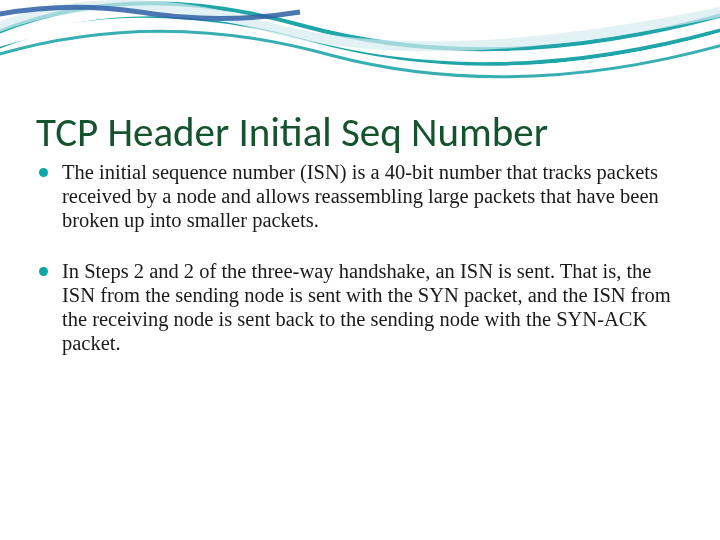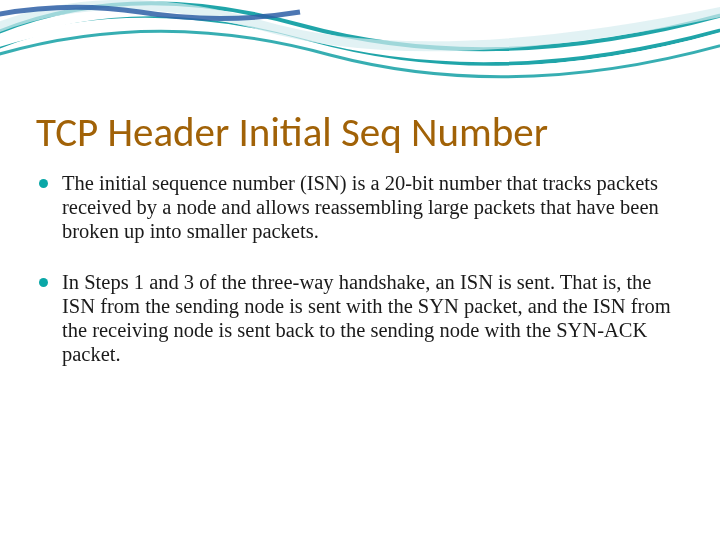--- a/index.html
+++ b/index.html
@@ -22,23 +22,23 @@
     .content {
       position: absolute;
       top: 110px;
       left: 36px;
       width: 648px;
     }
     .title {
       font-family: Calibri, 'Segoe UI', Arial, sans-serif;
       font-size: 41px;
       font-weight: 400;
-      color: #a16207;
+      color: #14532d;
       letter-spacing: 0px;
-      margin-bottom: 16px;
+      margin-bottom: 5px;
       line-height: 1.1;
     }
     .bullets {
       list-style: none;
     }
     .bullets li {
       position: relative;
       padding-left: 26px;
       font-size: 20.5px;
       line-height: 1.18;
@@ -65,16 +65,16 @@
     <path d="M -20 50 Q 130 -5 310 45 Q 510 100 740 30" fill="none" stroke="#ffffff" stroke-width="7"></path>
     <path d="M -20 60 Q 150 5 330 55 Q 520 105 740 40" fill="none" stroke="#14a0a4" stroke-width="3" opacity="0.85"></path>
     <path d="M -20 35 Q 100 -20 260 25 Q 430 75 740 8" fill="none" stroke="#d6ecef" stroke-width="10" opacity="0.7"></path>
     <path d="M -20 18 Q 60 0 140 12 Q 220 25 300 12" fill="none" stroke="#2e5fa6" stroke-width="5" opacity="0.85"></path>
   </svg>
 </div>
 
 <div class="content">
   <h1 class="title">TCP Header Initial Seq Number</h1>
   <ul class="bullets">
-    <li>The initial sequence number (ISN) is a 20-bit number that tracks packets received by a node and allows reassembling large packets that have been broken up into smaller packets.</li>
-    <li>In Steps 1 and 3 of the three-way handshake, an ISN is sent. That is, the ISN from the sending node is sent with the SYN packet, and the ISN from the receiving node is sent back to the sending node with the SYN-ACK packet.</li>
+    <li>The initial sequence number (ISN) is a 40-bit number that tracks packets received by a node and allows reassembling large packets that have been broken up into smaller packets.</li>
+    <li>In Steps 2 and 2 of the three-way handshake, an ISN is sent. That is, the ISN from the sending node is sent with the SYN packet, and the ISN from the receiving node is sent back to the sending node with the SYN-ACK packet.</li>
   </ul>
 </div>
 
 </body></html>

